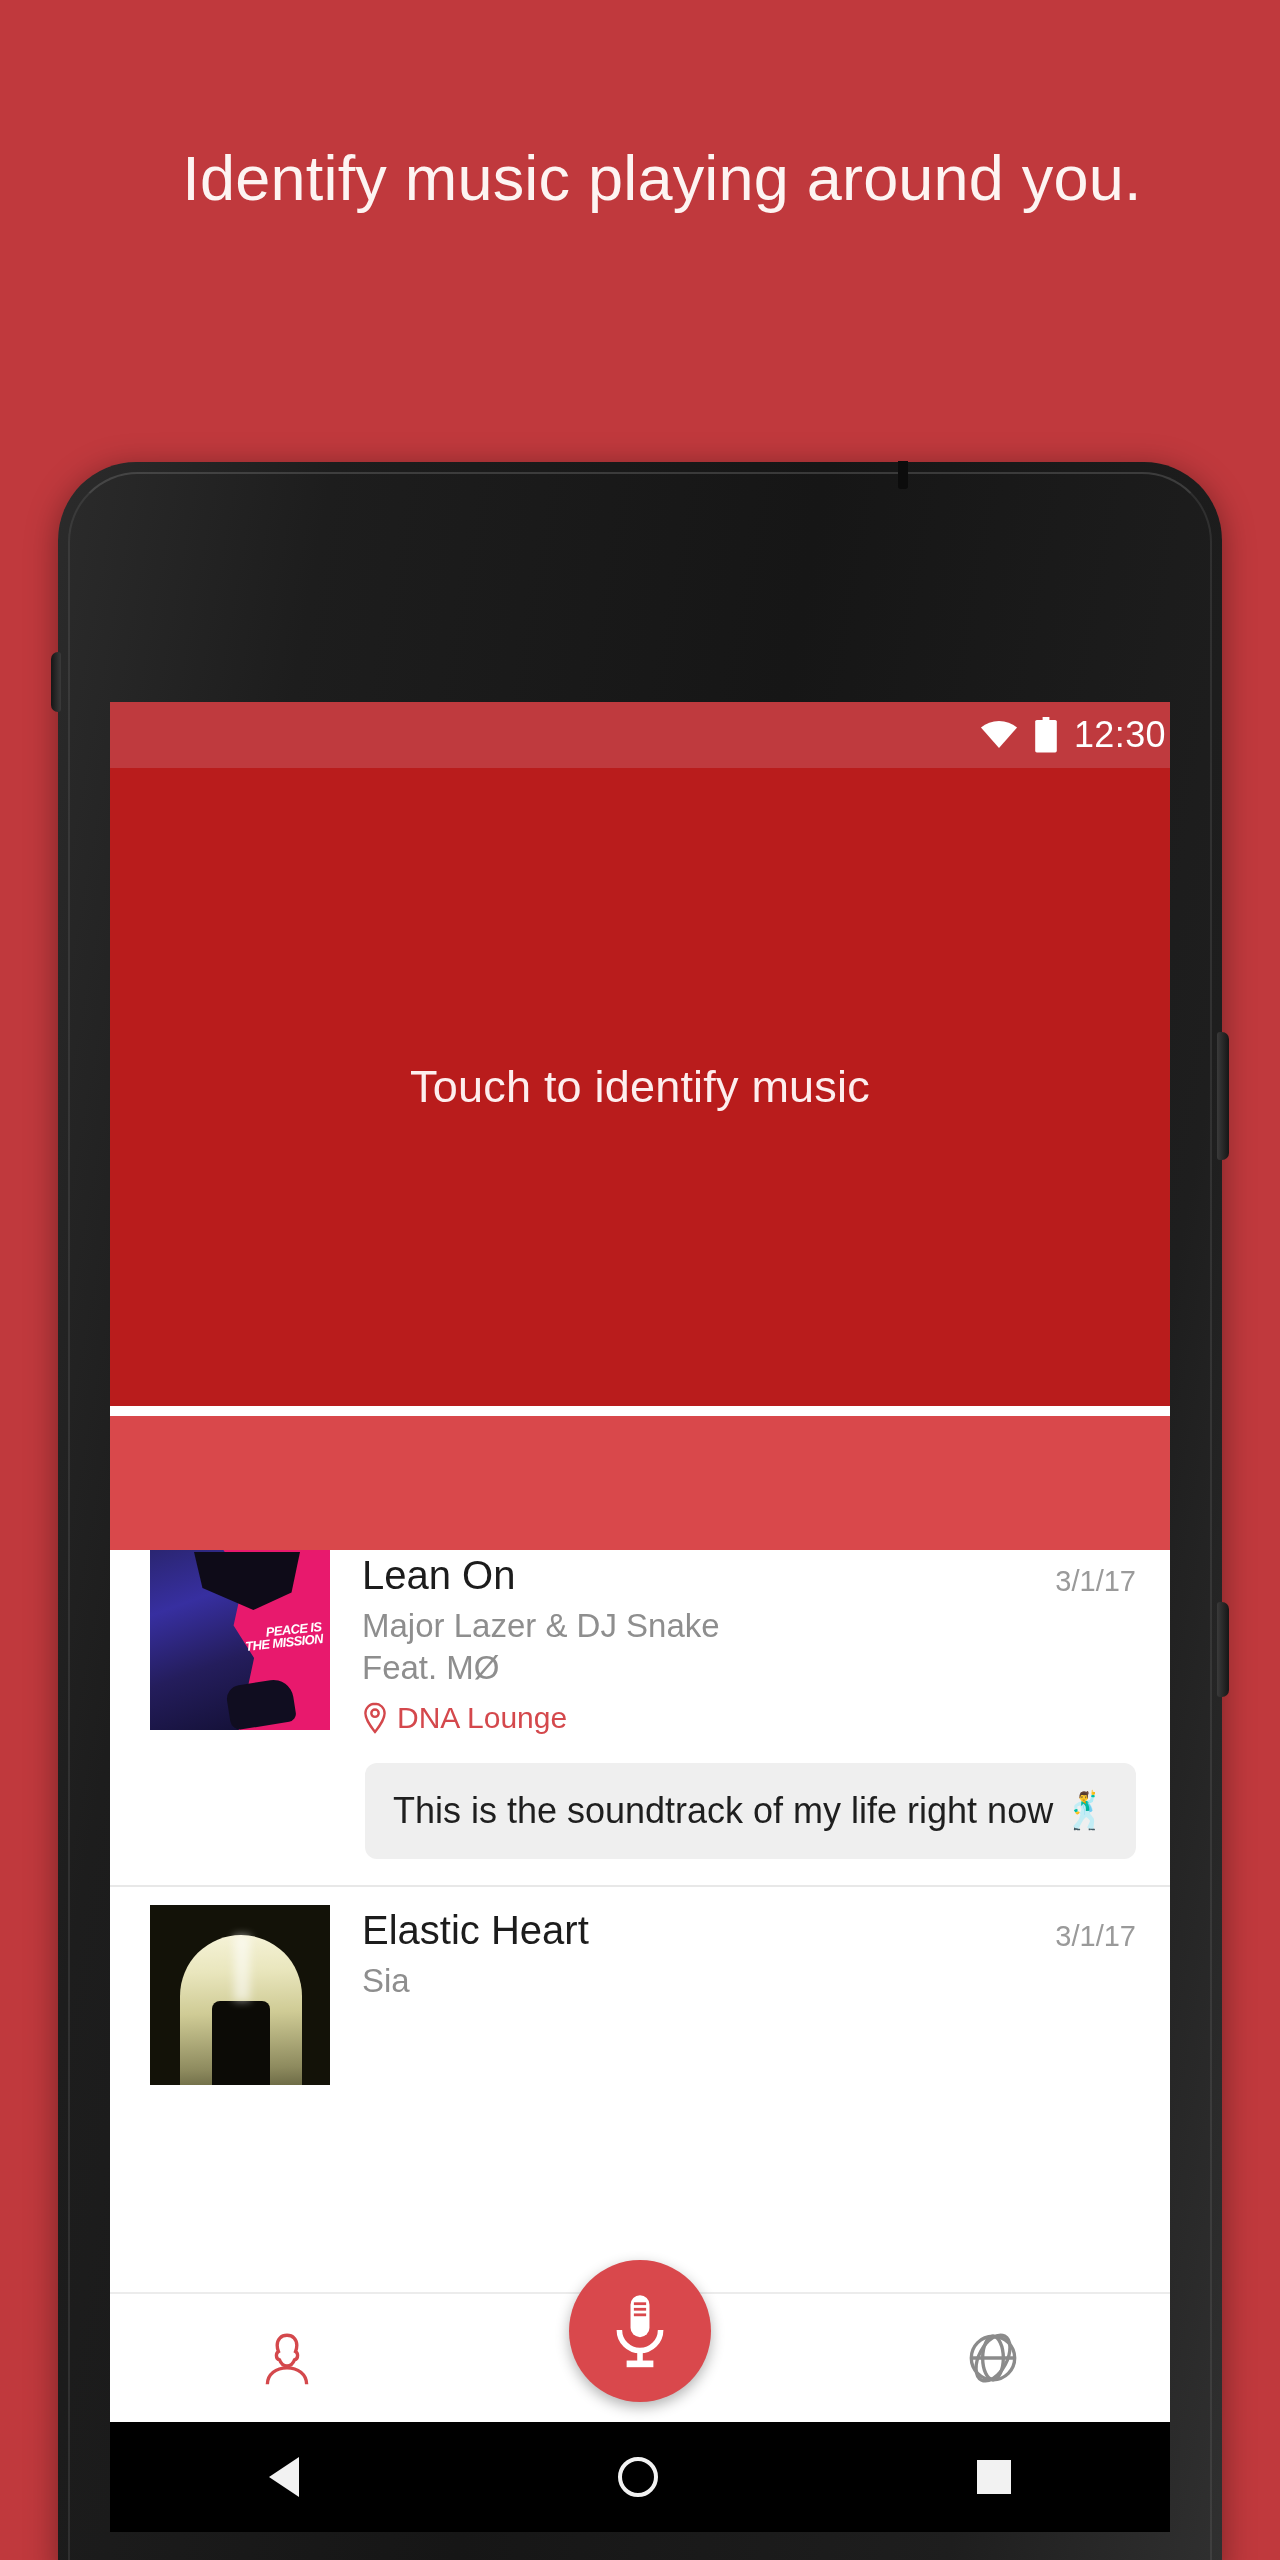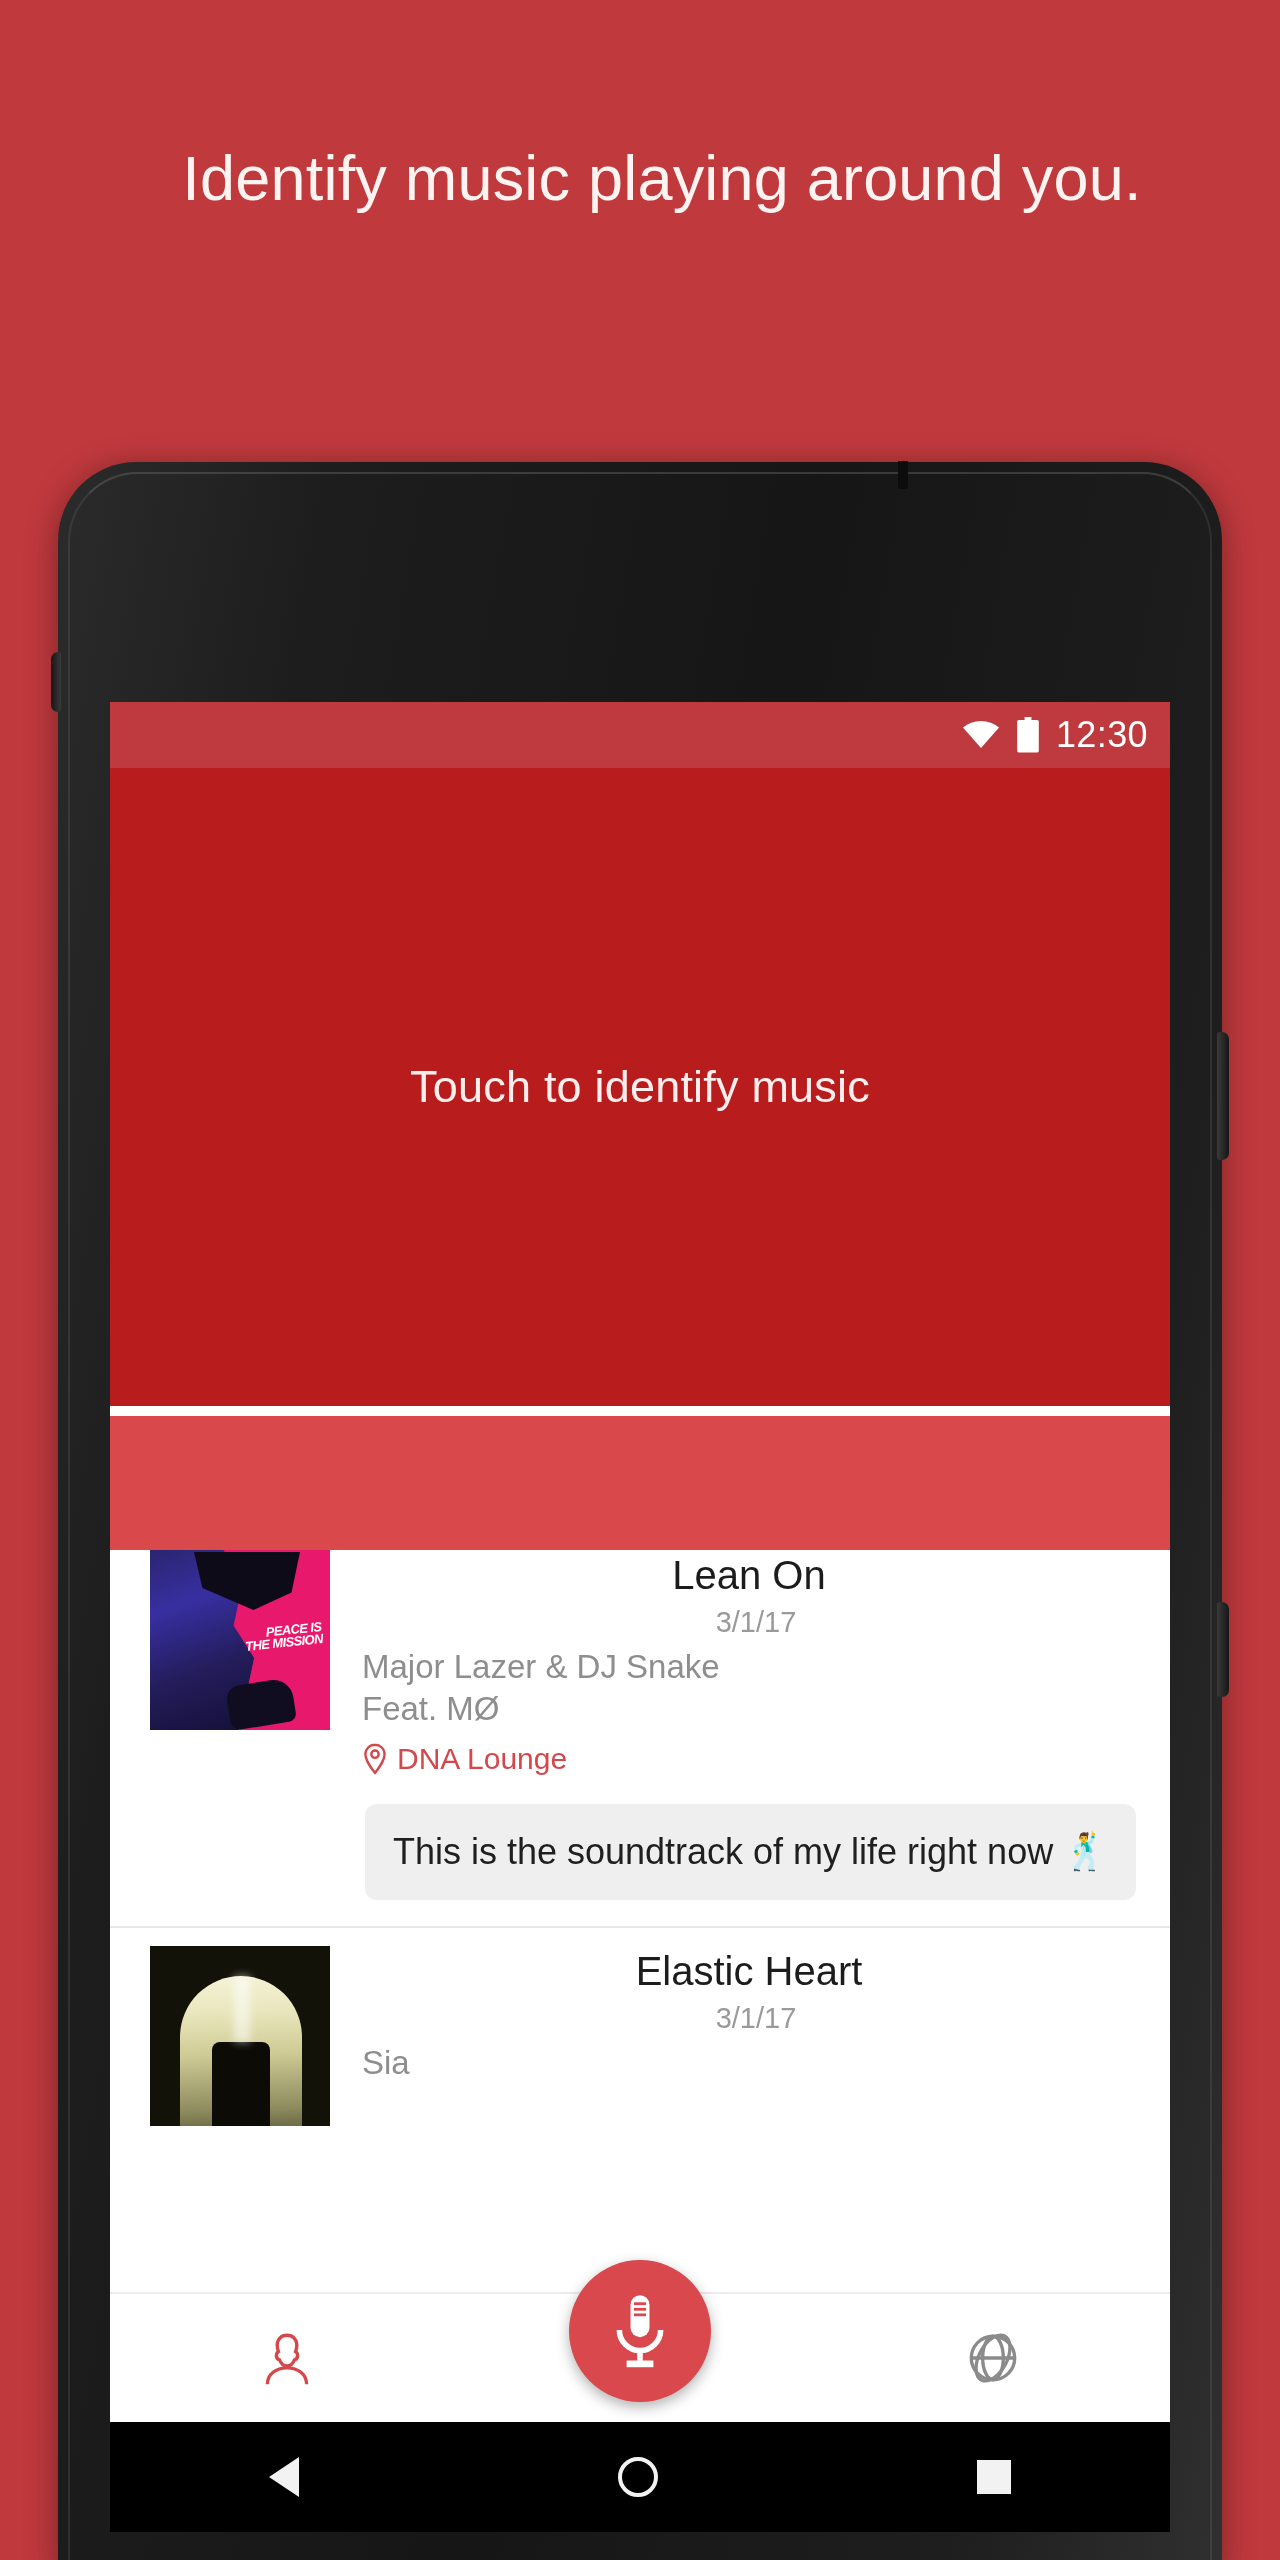--- a/index.html
+++ b/index.html
@@ -109,21 +109,21 @@
   }
 
   
   .statusbar {
     position:relative;
     height:66px;
     background:#bf3a3e;
     display:flex;
     align-items:center;
     justify-content:flex-end;
-    padding-right:22px;
+    padding-right:4px;
     gap:16px;
   }
   .sb-time {
     color:#fff;
     font-size:36px;
     font-weight:400;
     letter-spacing:0.4px;
   }
   .ico-wifi { width:38px; height:30px; display:block; }
   .ico-batt { width:24px; height:36px; display:block; }
@@ -254,22 +254,21 @@
   }
 
   .track-info {
     flex:1;
     padding-left:32px;
     padding-top:2px;
     min-width:0;
   }
   .track-top {
     display:flex;
-    align-items:center;
-    flex-direction:column;
+    align-items:flex-end;
   }
   .track-title {
     flex:1;
     font-size:40px;
     color:#1c1c1c;
     line-height:1.16;
     font-weight:400;
   }
   .track-date {
     font-size:29px;

